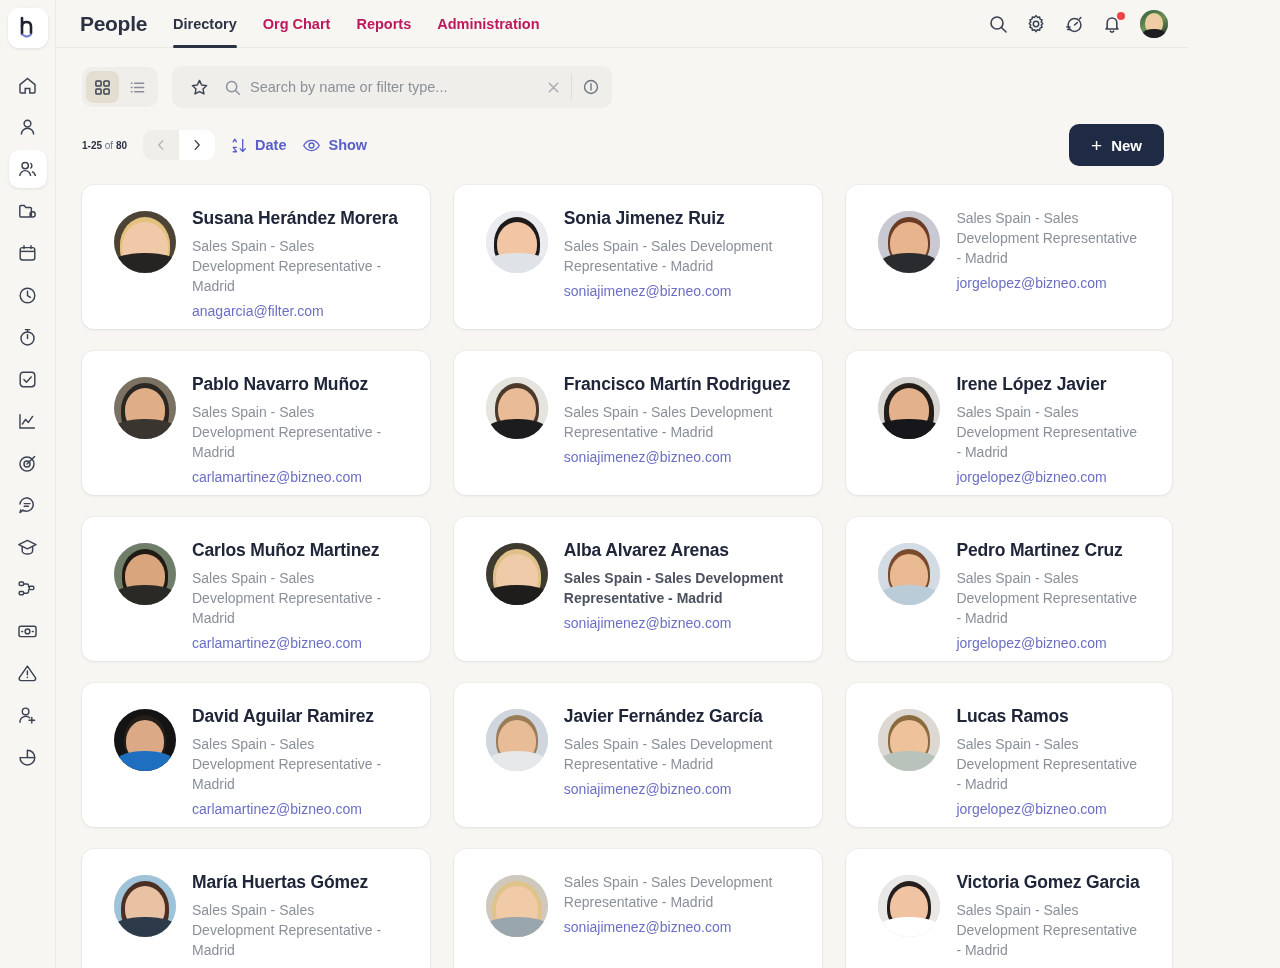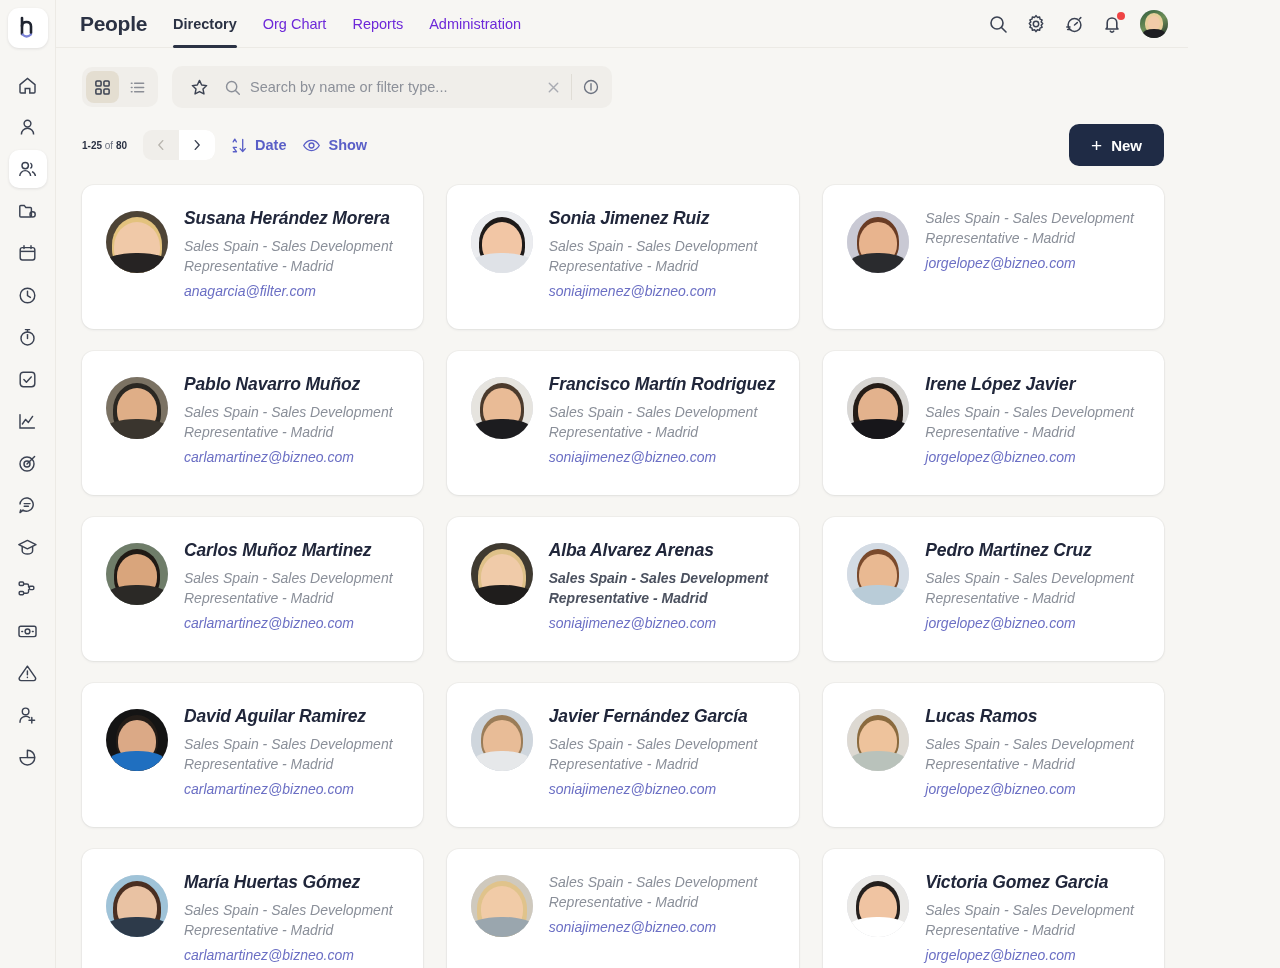--- a/index.html
+++ b/index.html
@@ -63,26 +63,27 @@
   .brand {
     font-size: 21px;
     font-weight: bold;
     letter-spacing: -.3px;
     color: #2b3244;
     margin-right: 26px;
   }
   .nav { display: flex; align-items: center; gap: 26px; height: 48px; }
   .nav-tab {
     font-size: 14.5px;
-    color: #6d28d9;
+    color: #be185d;
     height: 48px;
     display: flex;
     align-items: center;
     position: relative;
     white-space: nowrap;
+    font-weight: bold;
   }
   .nav-tab.active { color: #2b3244; font-weight: bold; }
   .nav-tab.active::after {
     content: "";
     position: absolute;
     left: 0; right: 0; bottom: 0;
     height: 2.5px;
     background: #2b3244;
     border-radius: 2px;
   }
@@ -218,25 +219,24 @@
   .grid {
     display: grid;
     grid-template-columns: repeat(3, 1fr);
     gap: 22px 24px;
   }
   .card {
     background: #ffffff;
     border-radius: 12px;
     box-shadow: 0 1px 3px rgba(20,22,40,.07), 0 0 0 1px rgba(20,22,40,.03);
     height: 144px;
-    padding: 22px 24px;
+    padding: 22px 32px;
     display: flex;
     align-items: flex-start;
     gap: 16px;
-    font-style: italic;
   }
   .pavatar {
     width: 62px; height: 62px;
     flex: 0 0 62px;
     border-radius: 50%;
     overflow: hidden;
     position: relative;
     background: #d6dae4;
     margin-top: 4px;
   }

